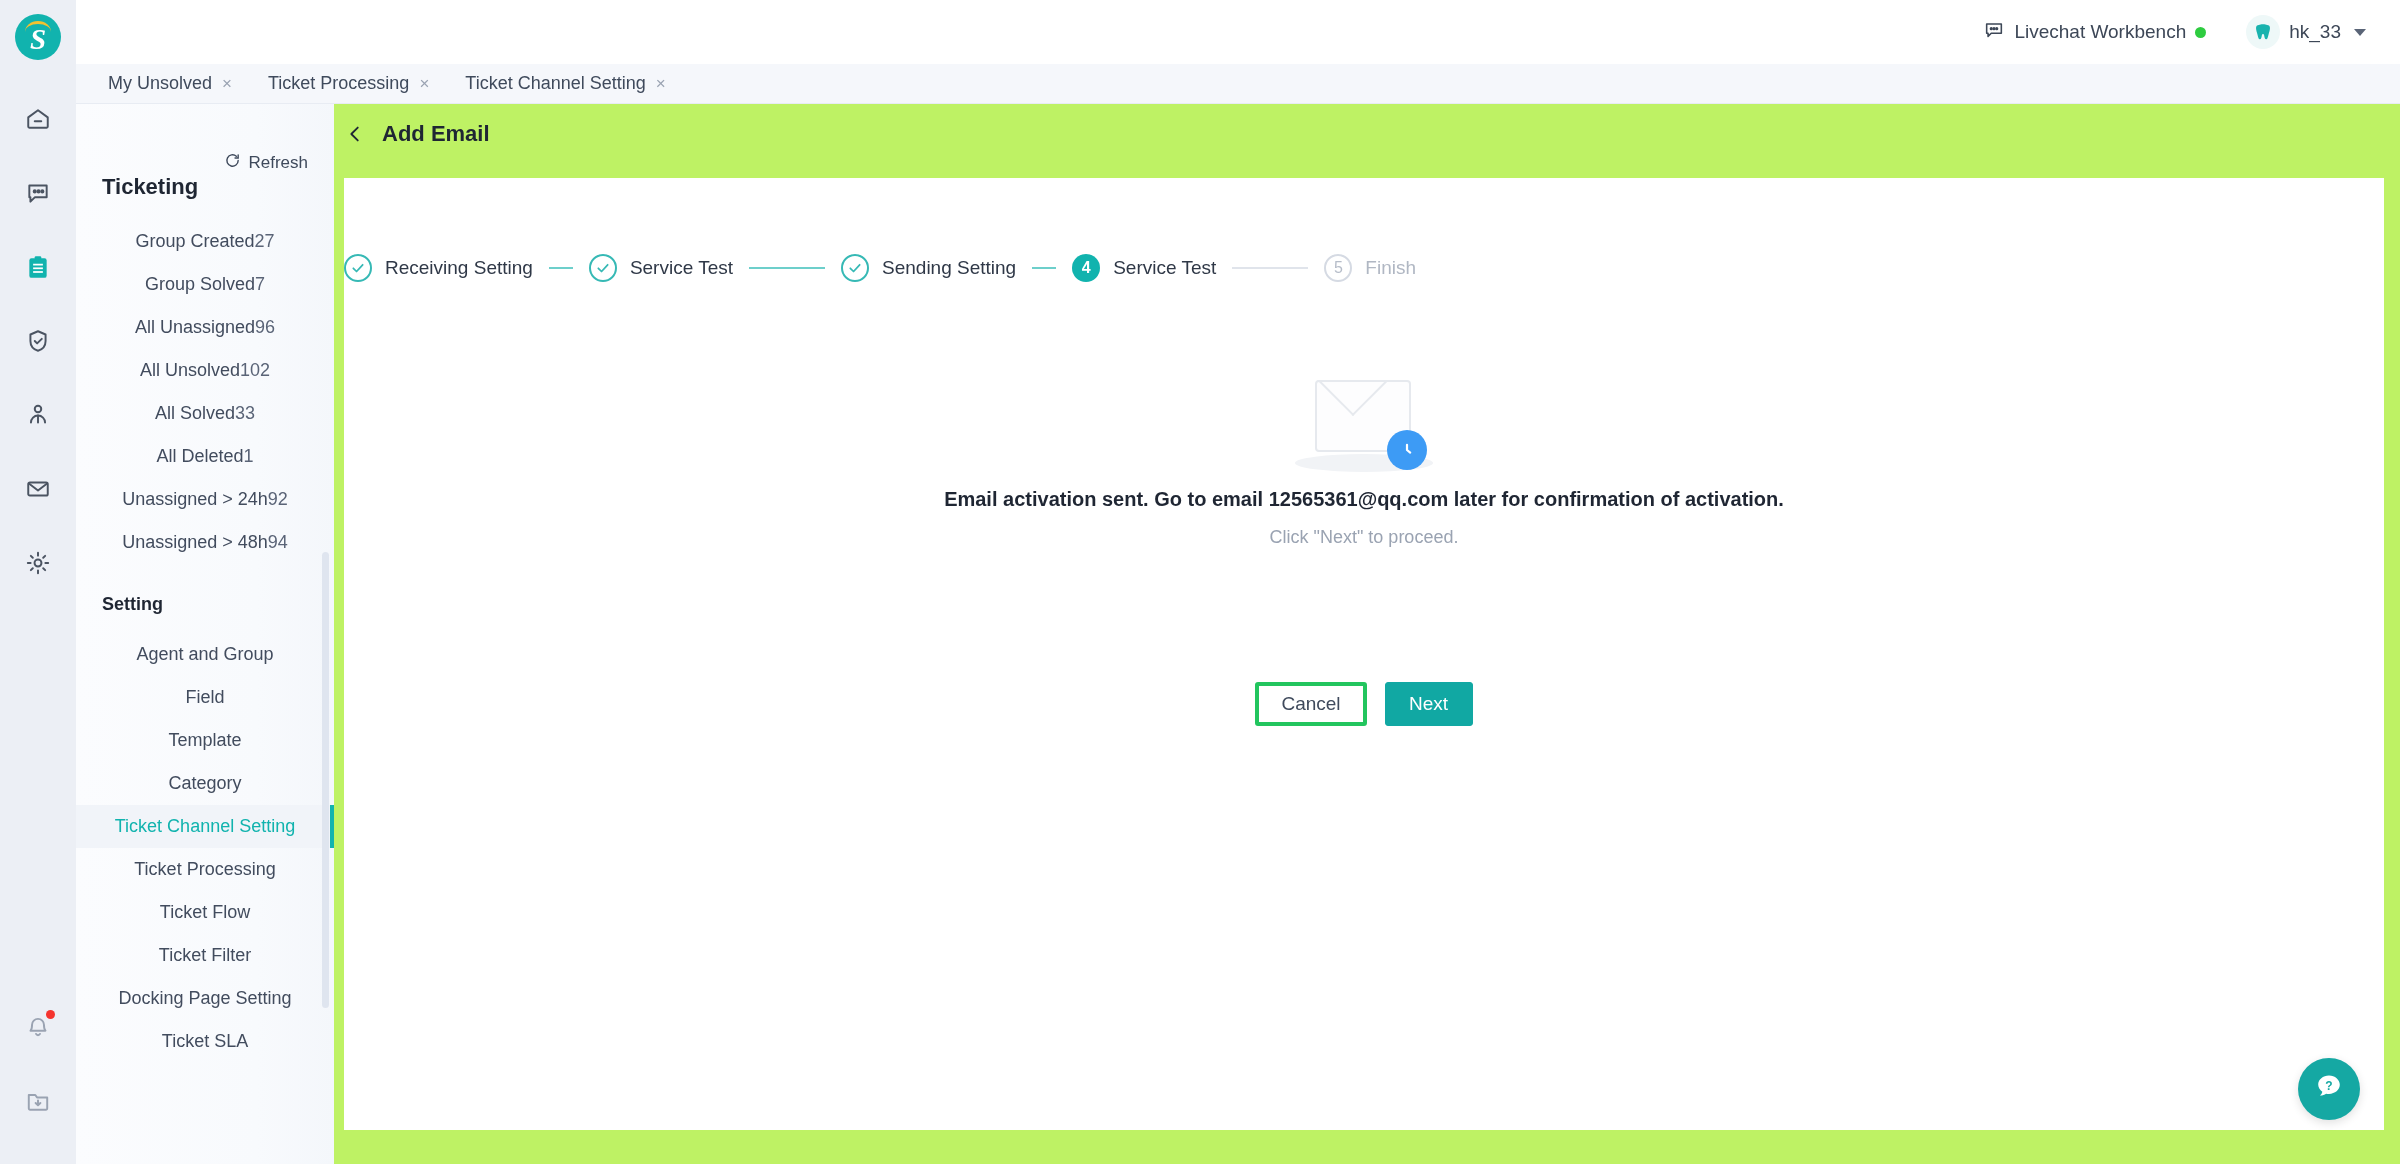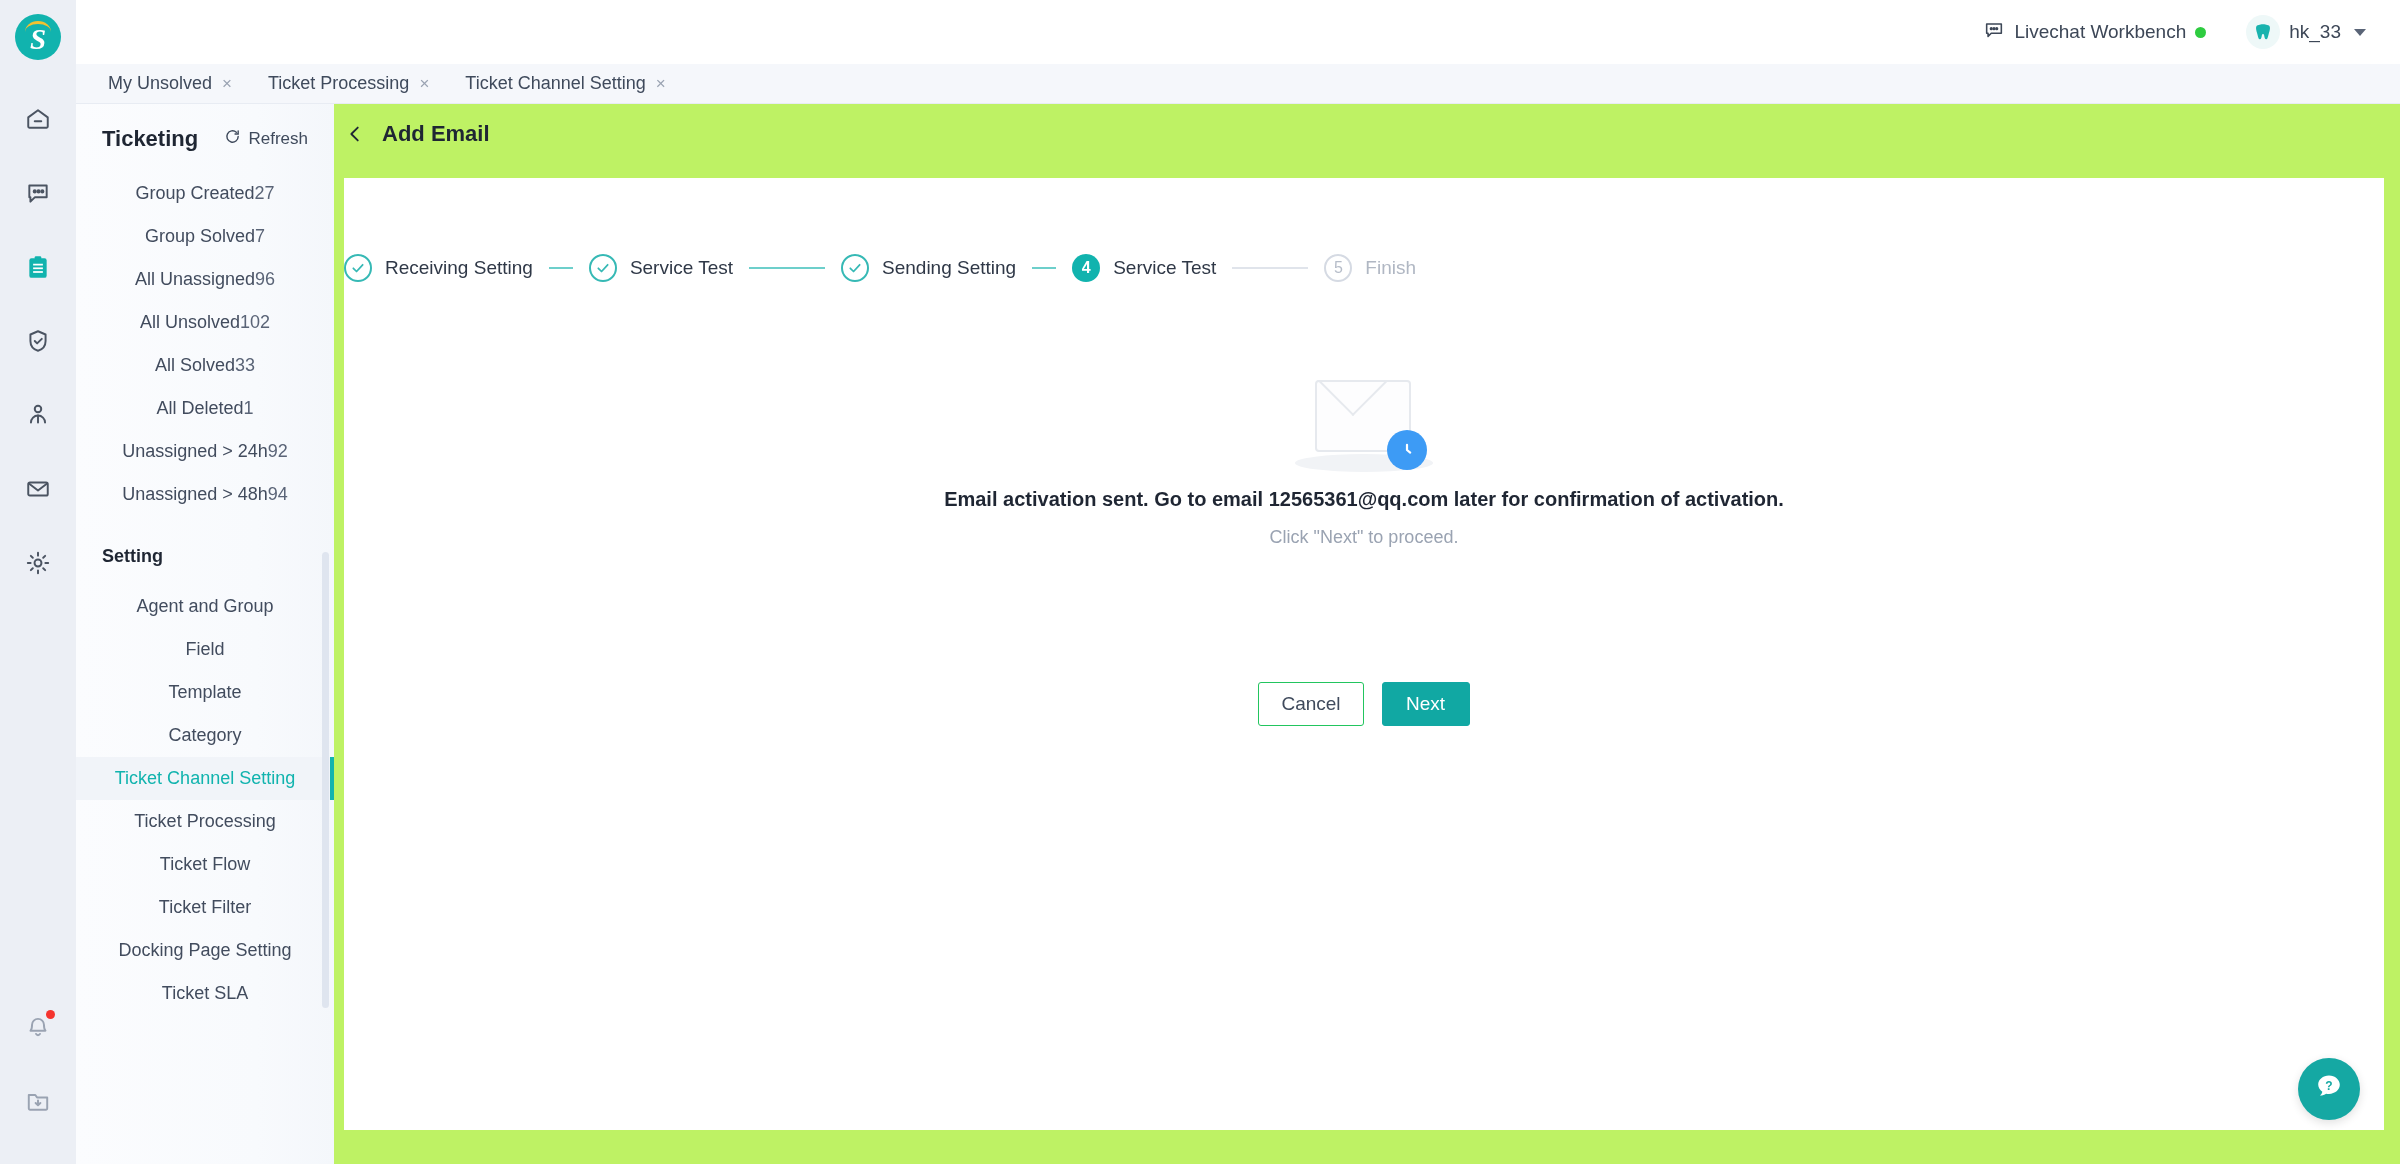--- a/index.html
+++ b/index.html
@@ -99,21 +99,21 @@
   .side {
     width: 258px; flex: 0 0 258px;
     background: linear-gradient(to right, #fbfcfe 0%, #f8fafd 70%, #f4f7fb 100%);
     position: relative;
     overflow: hidden;
   }
   .side-head {
     display: flex; align-items: center; justify-content: space-between;
     padding: 22px 26px 14px 26px;
   }
-  .side-title { font-size: 22px; font-weight: bold; color: #1f2633; }
+  .side-title { font-size: 22px; font-weight: bold; color: #1f2633; margin-top: 48px; }
   .refresh {
     display: flex; align-items: center; gap: 7px;
     font-size: 17px; color: #3f4a5c; cursor: pointer;
   }
   .side-list { padding: 6px 0 0 0; }
   .side-row {
     display: flex; align-items: center; justify-content: center;
     padding: 0 26px; height: 43px;
     font-size: 18px; color: #424c5e; cursor: pointer;
   }
@@ -220,21 +220,21 @@
   .btn-row {
     display: flex; justify-content: center; gap: 18px;
     margin-top: 134px;
   }
   .btn {
     height: 44px; min-width: 88px; padding: 0 22px;
     font-size: 19px; cursor: pointer;
     display: flex; align-items: center; justify-content: center;
     border-radius: 3px;
   }
-  .btn-cancel { background: #fff; border: 1px solid #22c55e; color: #3f4a5c; }
+  .btn-cancel { background: #fff; border: 4px solid #22c55e; color: #3f4a5c; }
   .btn-next   { background: #11a8a3; border: 1px solid #11a8a3; color: #fff; }
 
   
   .fab {
     position: absolute; right: 40px; bottom: 44px;
     width: 62px; height: 62px; border-radius: 50%;
     background: #15a8a3; cursor: pointer;
     display: flex; align-items: center; justify-content: center;
     box-shadow: 0 3px 10px rgba(0,0,0,.12);
   }

